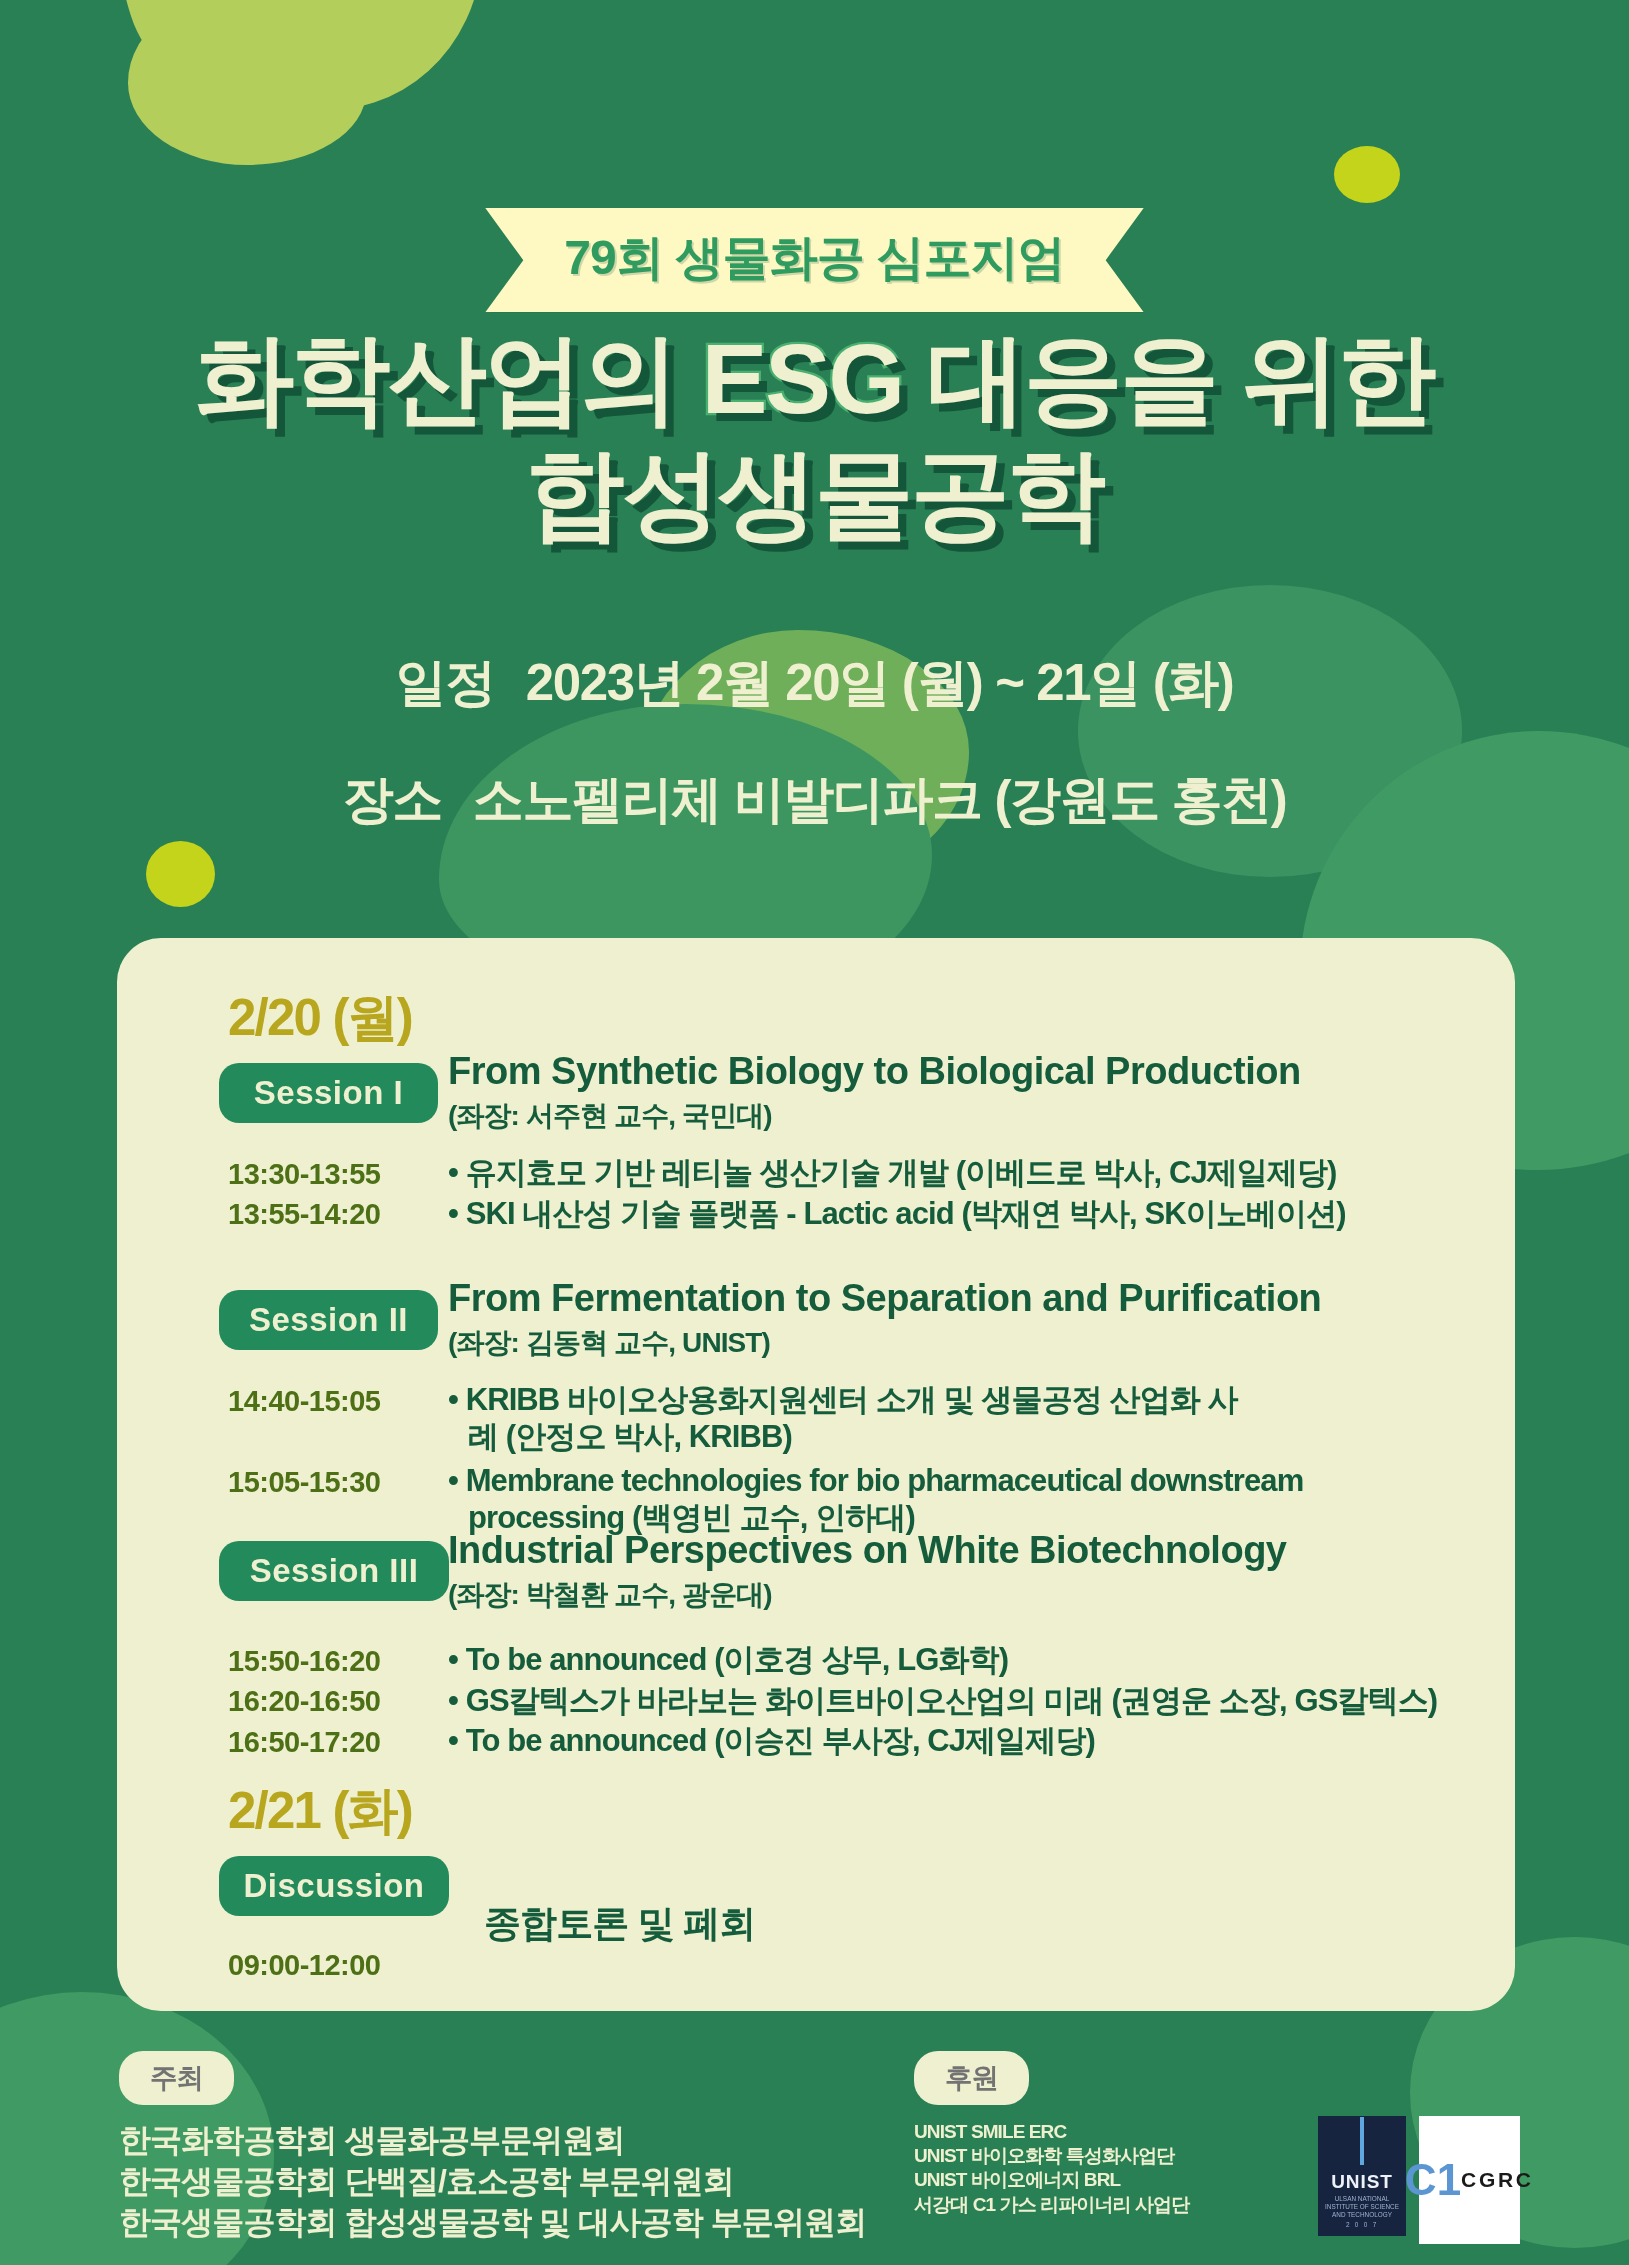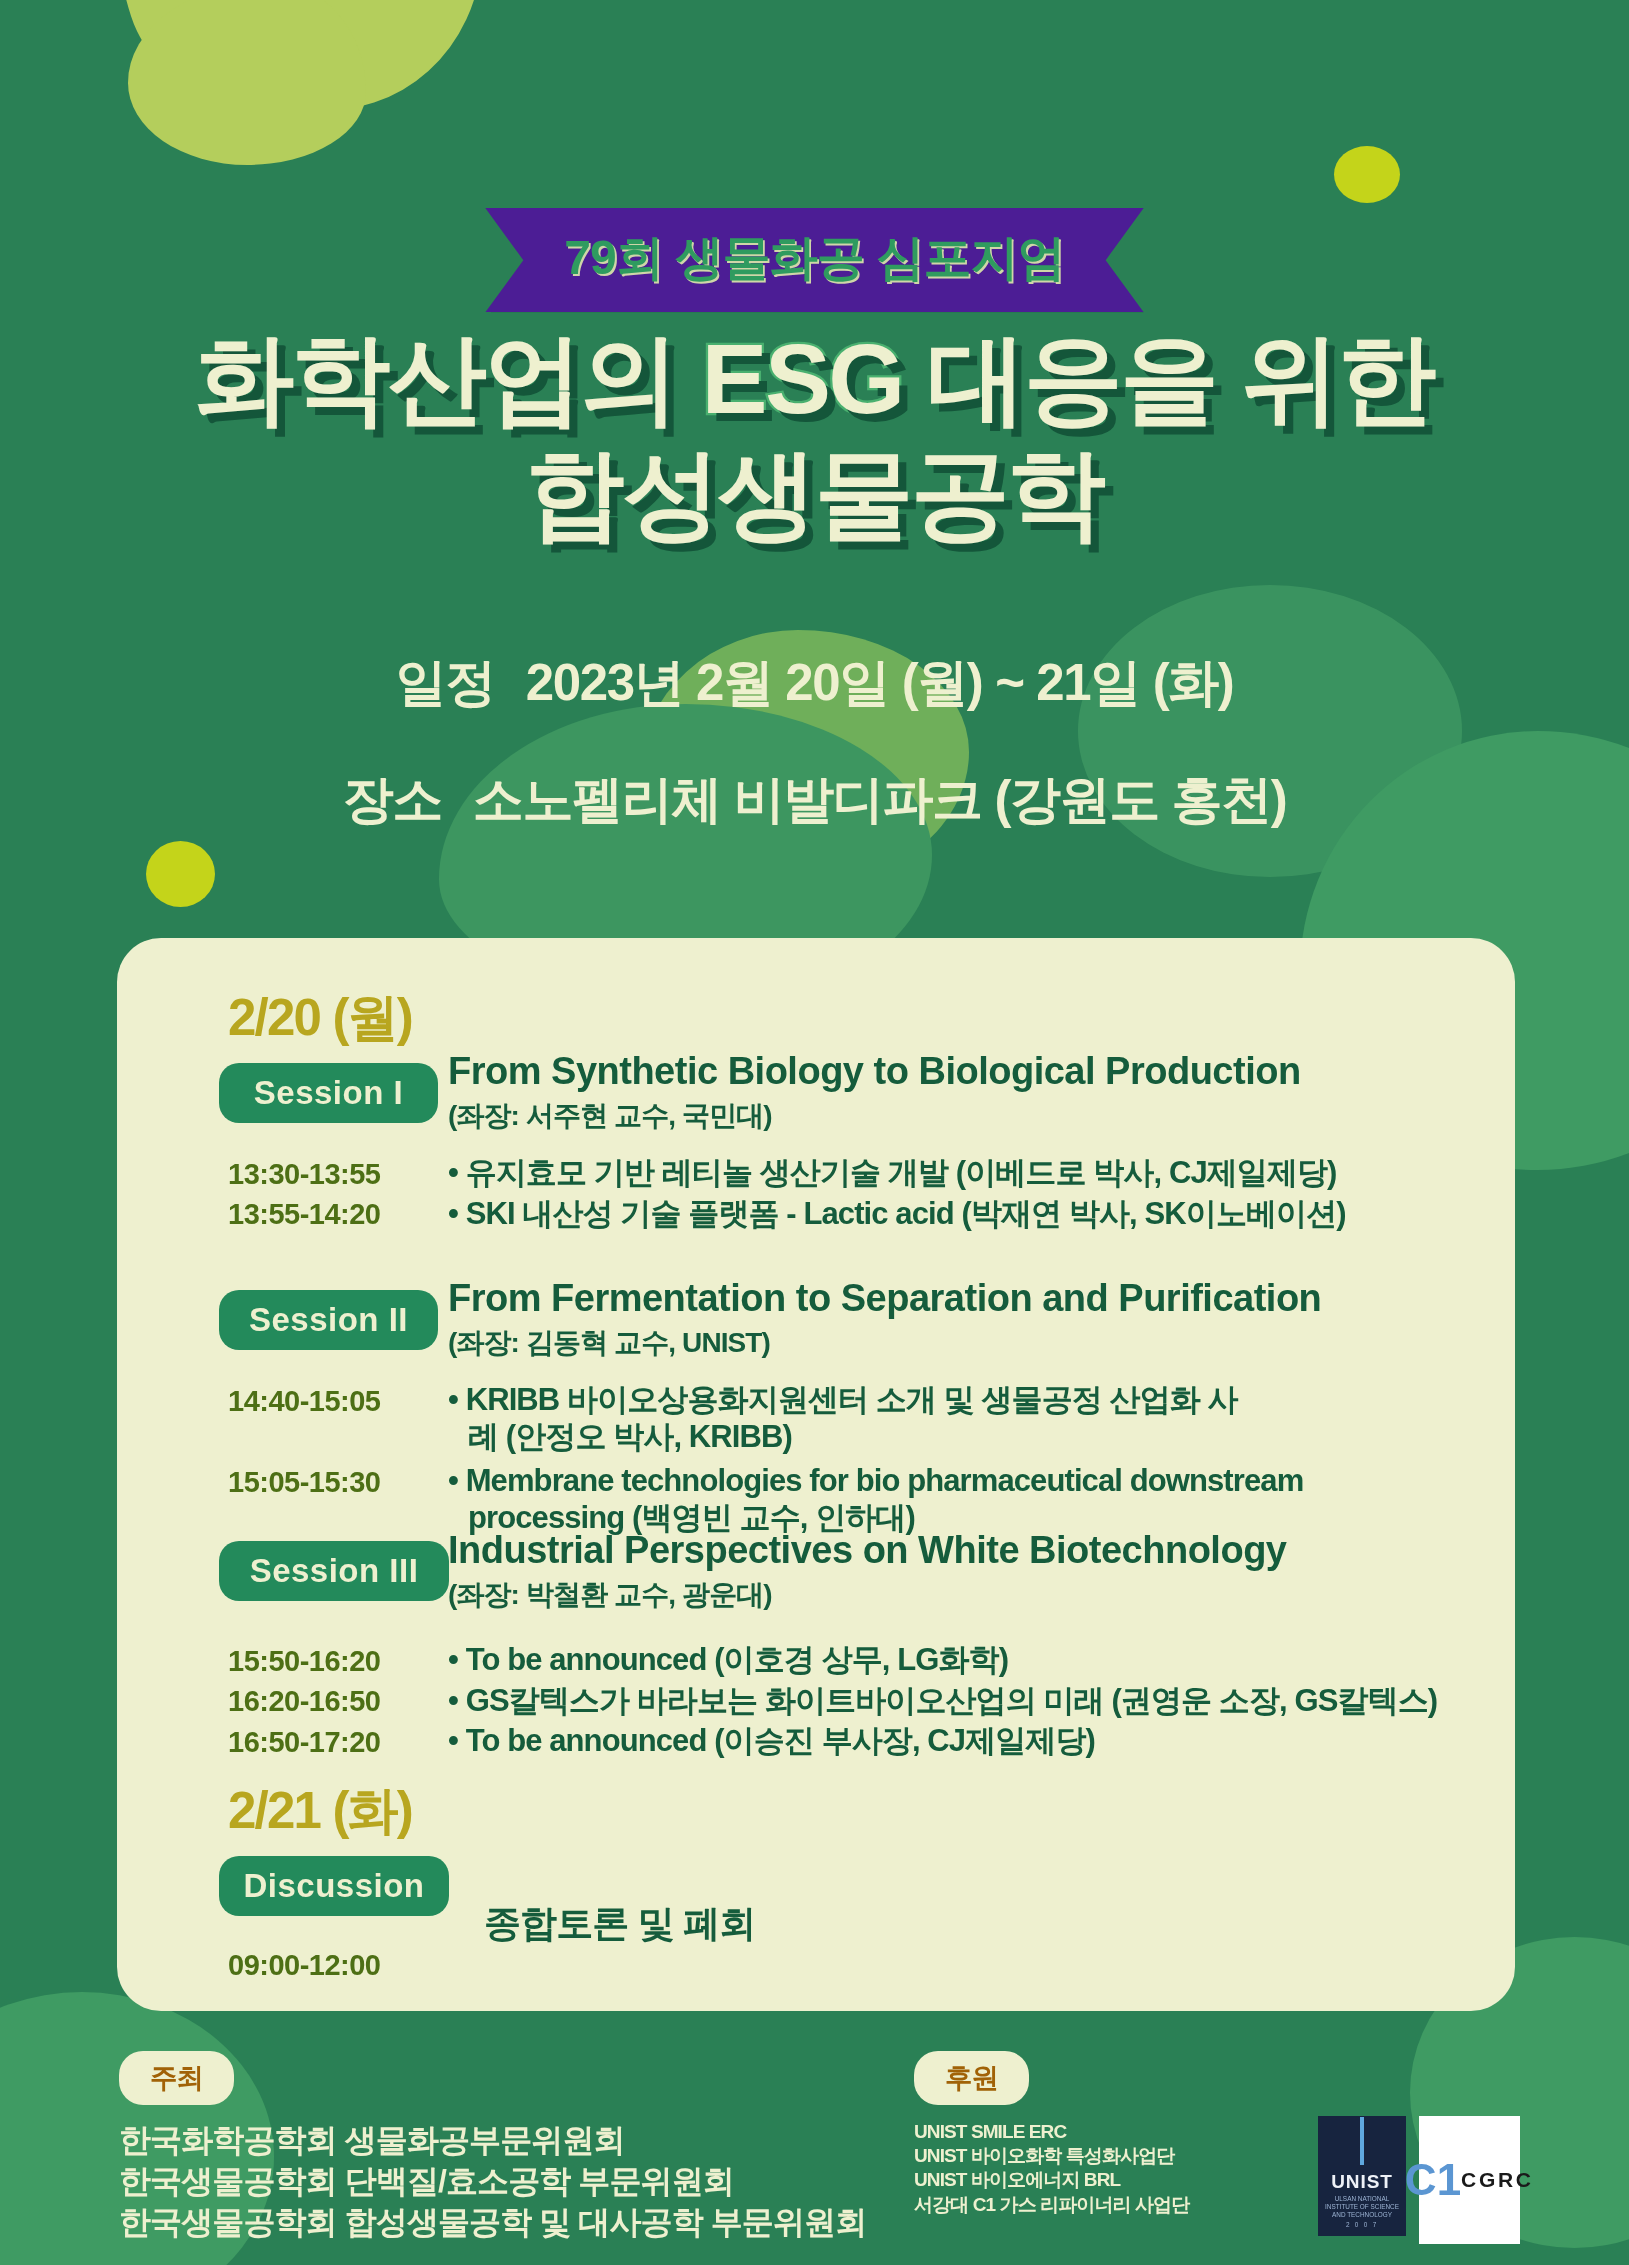--- a/index.html
+++ b/index.html
@@ -68,21 +68,21 @@
     border-radius:50%;
   }
 
   
   .ribbon-wrap {
     position:absolute; left:0; right:0; top:208px;
     display:flex; justify-content:center;
   }
   .ribbon {
     position:relative;
-    background:#4c1d95;
+    background:#fef9c3;
     padding:18.3px 79px 22px 79px;
     clip-path:polygon(0 0, 100% 0, calc(100% - 38px) 50%, 100% 100%,
                       0 100%, 38px 50%);
     filter:drop-shadow(6.4px 8.2px 0 rgba(13,70,45,.45));
   }
   .ribbon-text {
     font-family:"Liberation Sans", sans-serif;
     font-weight:bold; font-size:48px; letter-spacing:-0.9px;
     color:#2f9b5f; white-space:nowrap;
     text-shadow:1.8px 1.8px 0 #cfd6a8;
@@ -164,21 +164,21 @@
     color:#155c3c; font-weight:bold; font-size:37px;
     letter-spacing:-0.9px;
   }
 
   
   .foot { position:absolute; top:2051px; }
   .foot-host { left:119px; }
   .foot-spon { left:914px; }
   .tag {
     display:inline-flex; align-items:center; justify-content:center;
-    background:#eef0cf; color:#a16207; font-weight:bold;
+    background:#eef0cf; color:#737373; font-weight:bold;
     font-size:27.4px; letter-spacing:-0.9px;
     border-radius:24px; padding:9.1px 31px; margin-bottom:14.6px;
   }
   .foot-list {
     color:#eef0cf; font-weight:bold; letter-spacing:-0.9px;
     line-height:1.28;
   }
   .foot-host .foot-list { font-size:32px; }
   .foot-spon .foot-list { font-size:19px; }
 

